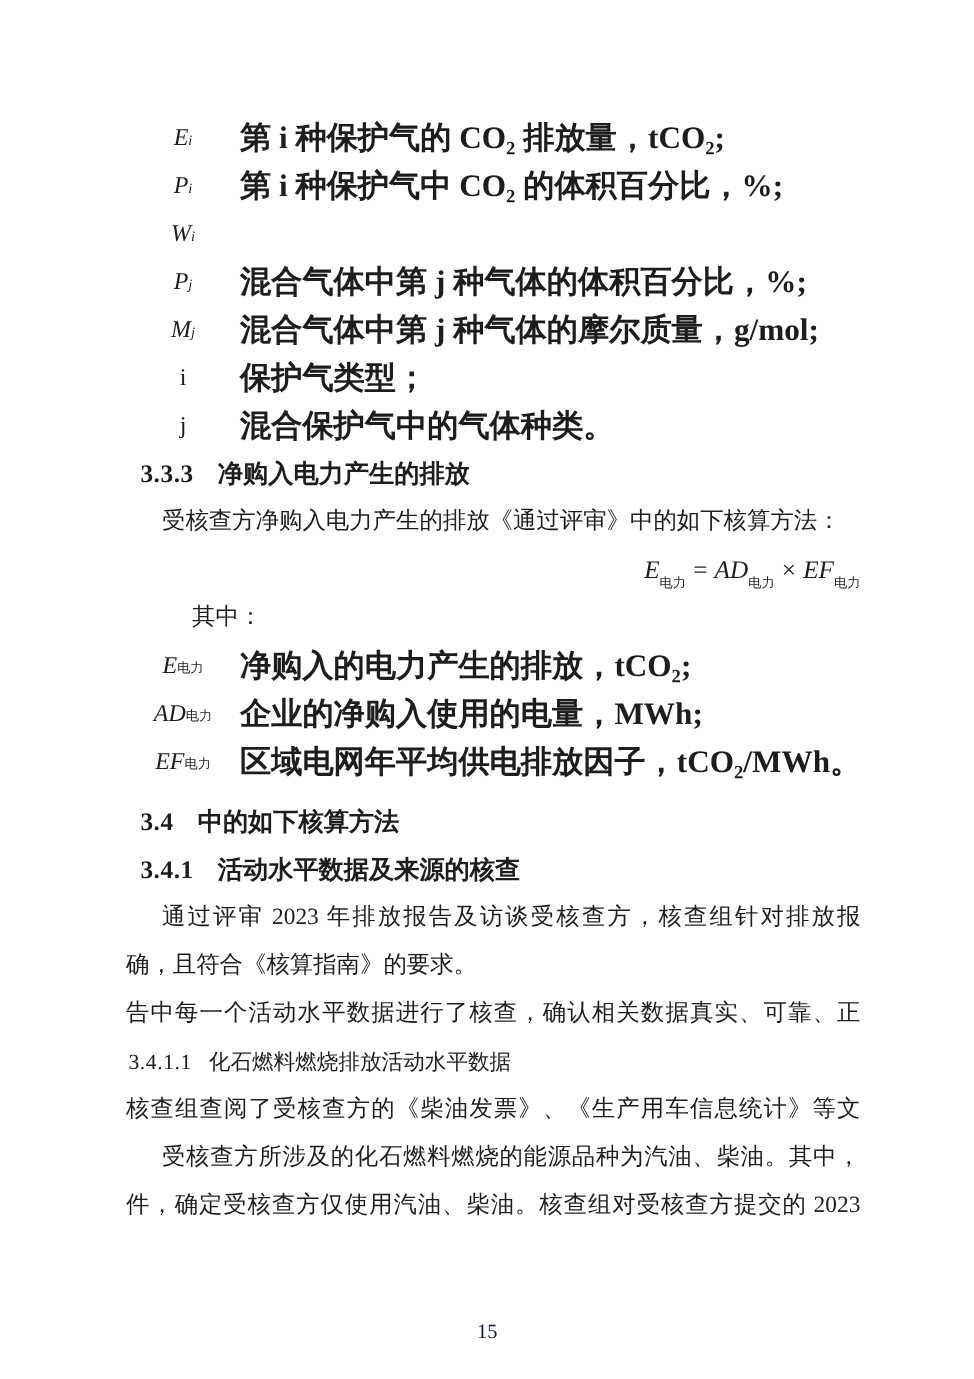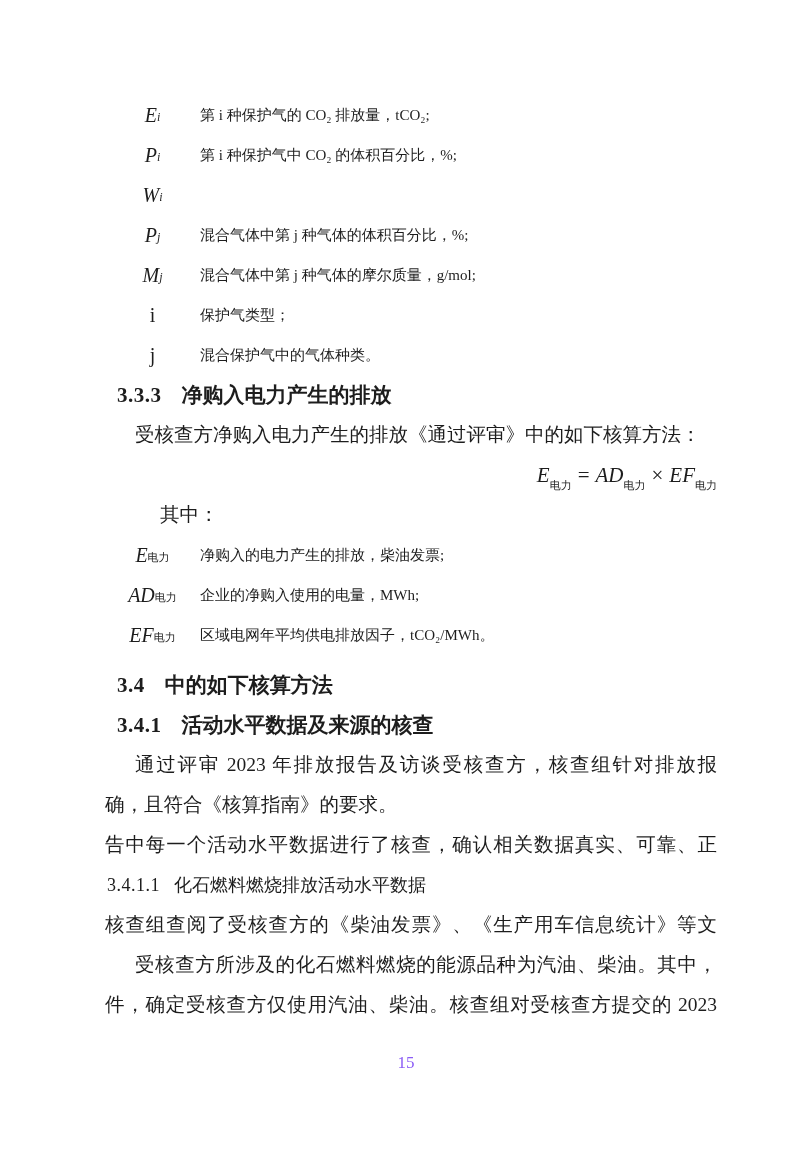--- a/index.html
+++ b/index.html
@@ -20,21 +20,21 @@
   
   .def-row { display:flex; height:40px; align-items:center; }
   .def-sym {
     width:95px; flex:0 0 95px;
     display:flex; justify-content:center; align-items:center;
     font-size:20px; font-style:italic;
   }
   .def-sym.upright { font-style:normal; }
   .def-sym sub { font-size:12px; line-height:1; font-style:italic; transform:translateY(2px); }
   .def-sym sub.cjk { font-size:11px; font-style:normal; }
-  .def-desc { font-size:15px; line-height:40px; white-space:nowrap; }
+  .def-desc { font-size:26px; line-height:40px; white-space:nowrap;font-weight:bold; }
   
   .h-row { height:40px; line-height:40px; font-weight:bold; font-size:21px; margin-left:12px; }
   .h-row .h-num { margin-right:20px; letter-spacing:0.5px; }
   .h-row.sub4 { font-weight:normal; font-size:18px; margin-left:2px; }
   .h-row.sub4 .h-num { margin-right:14px; }
   .h-row.gap-before { margin-top:10px; }
   
   .p-line {
     height:40px; line-height:40px;
     font-size:19.5px;
@@ -42,22 +42,22 @@
   .p-line.jl { text-align:justify; text-align-last:justify; }
   .p-line.indent { text-indent:30px; }
   .among { margin-left:55px; }
   
   .formula-row { height:40px; line-height:40px; text-align:right; font-size:21px; }
   .formula-row .var { font-style:italic; }
   .formula-row sub { font-size:11px; font-style:normal; transform:translateY(2px); display:inline-block; }
   .formula-row .op { padding:0 6px; font-style:normal; }
   
   .page-number {
-    position:absolute; left:0; top:1053px; width:100%;
-    text-align:center; font-size:17px; color:#8b5cf6;
+    position:absolute; left:0; top:1100px; width:100%;
+    text-align:center; font-size:17px; color:#0f172a;
   }
 </style>
 </head>
 <body>
 
 <div class="page">
   <div class="content">
 
     <div class="def-row">
       <span class="def-sym">
@@ -115,21 +115,21 @@
       <span class="var">E</span><sub class="cjk">电力</sub><span class="op">=</span><span class="var">AD</span><sub class="cjk">电力</sub><span class="op">×</span><span class="var">EF</span><sub class="cjk">电力</sub>
     </div>
 
     <div class="p-line among">其中：</div>
 
     <div class="def-row">
       <span class="def-sym">
           <span>E</span>
           <sub class="cjk">电力</sub>
         </span>
-      <span class="def-desc">净购入的电力产生的排放，柴油发票;</span>
+      <span class="def-desc">净购入的电力产生的排放，tCO₂;</span>
     </div>
     <div class="def-row">
       <span class="def-sym">
           <span>AD</span>
           <sub class="cjk">电力</sub>
         </span>
       <span class="def-desc">企业的净购入使用的电量，MWh;</span>
     </div>
     <div class="def-row">
       <span class="def-sym">

